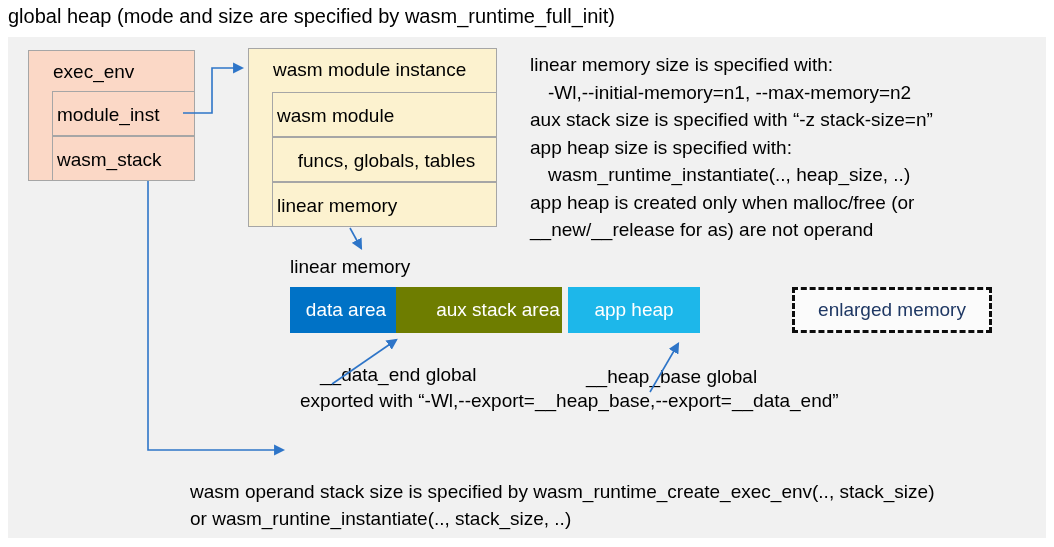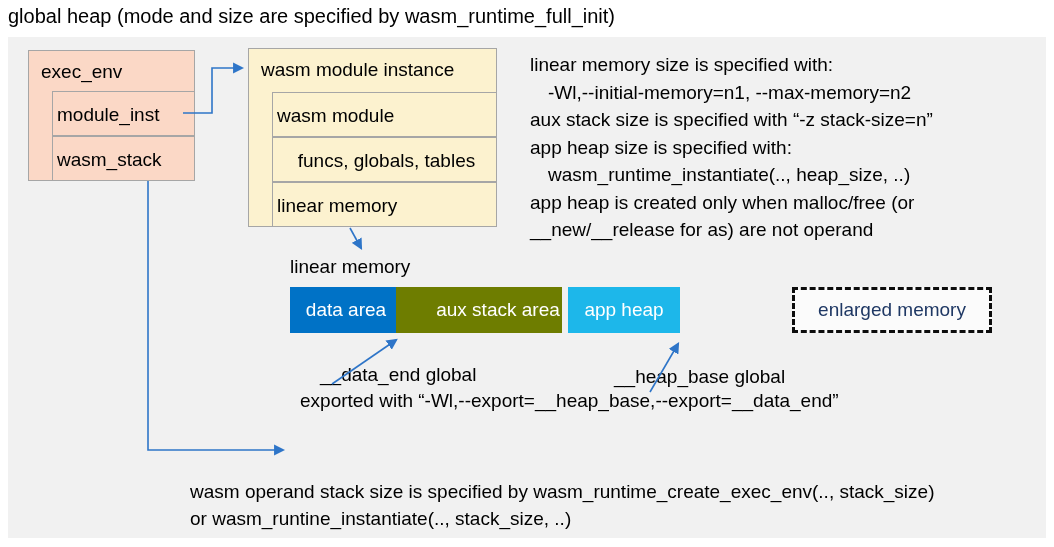--- a/index.html
+++ b/index.html
@@ -6,21 +6,21 @@
   body{font-family:"Liberation Sans","DejaVu Sans",sans-serif;color:#000;}
   #canvas{position:relative;width:1054px;height:547px;background:#fff;overflow:hidden;}
   .title{position:absolute;left:8px;top:5px;font-size:20px;white-space:nowrap;}
   .panel{position:absolute;left:8px;top:37px;width:1038px;height:501px;background:var(--panel);}
   svg.overlay{position:absolute;left:0;top:0;width:1054px;height:547px;pointer-events:none;z-index:6;}
   svg.overlay .ln{fill:none;stroke:var(--arrow);stroke-width:1.6px;}
 
   .box{position:absolute;border:1px solid var(--box-border);box-sizing:border-box;z-index:2;}
   .exec-fill{background:var(--exec-fill);}
   .inst-fill{background:var(--instance-fill);}
-  .box-head{height:42px;line-height:42px;padding-left:12px;font-size:19px;white-space:nowrap;}
+  .box-head{height:42px;line-height:42px;padding-left:24px;font-size:19px;white-space:nowrap;}
   .subrow{position:absolute;border:1px solid var(--box-border);box-sizing:border-box;
           line-height:45px;height:45px;padding-left:4px;font-size:19px;white-space:nowrap;z-index:3;}
 
   .notes{position:absolute;left:530px;top:51px;font-size:19px;line-height:27.5px;z-index:2;}
   .notes .line{white-space:nowrap;}
   .notes .indent{padding-left:18px;}
 
   .lm-label{position:absolute;left:290px;top:256px;font-size:19px;z-index:2;}
 
   .seg{position:absolute;top:287px;height:46px;line-height:46px;text-align:center;
@@ -64,25 +64,25 @@
     <div class="line">app heap size is specified with:</div>
     <div class="line indent">wasm_runtime_instantiate(.., heap_size, ..)</div>
     <div class="line">app heap is created only when malloc/free (or</div>
     <div class="line">__new/__release for as) are not operand</div>
   </div>
 
   <div class="lm-label">linear memory</div>
 
   <div class="seg" style="left: 290px; width: 112px; background: rgb(0, 114, 198);">data area</div>
   <div class="seg" style="left: 396px; width: 166px; background: rgb(110, 125, 0); padding-left: 38px;">aux stack area</div>
-  <div class="seg" style="left: 568px; width: 112px; background: rgb(29, 183, 234);">app heap</div>
+  <div class="seg" style="left: 568px; width: 132px; background: rgb(29, 183, 234);">app heap</div>
   <div class="seg enlarged" style="left: 792px; width: 200px; background: rgb(251, 251, 251); color: rgb(31, 56, 100);">enlarged memory</div>
 
   <div class="ann" style="left:320px;top:364px;">__data_end global</div>
-  <div class="ann" style="left:614px;top:366px;">__heap_base global</div>
+  <div class="ann" style="left:586px;top:366px;">__heap_base global</div>
   <div class="ann" style="left:300px;top:390px;">exported with “-Wl,--export=__heap_base,--export=__data_end”</div>
 
 
   <div class="bottom-notes">
     <div class="line">wasm operand stack size is specified by wasm_runtime_create_exec_env(.., stack_size)</div>
     <div class="line">or wasm_runtine_instantiate(.., stack_size, ..)</div>
   </div>
 
   <svg class="overlay" viewBox="0 0 1054 547">
     <defs>

